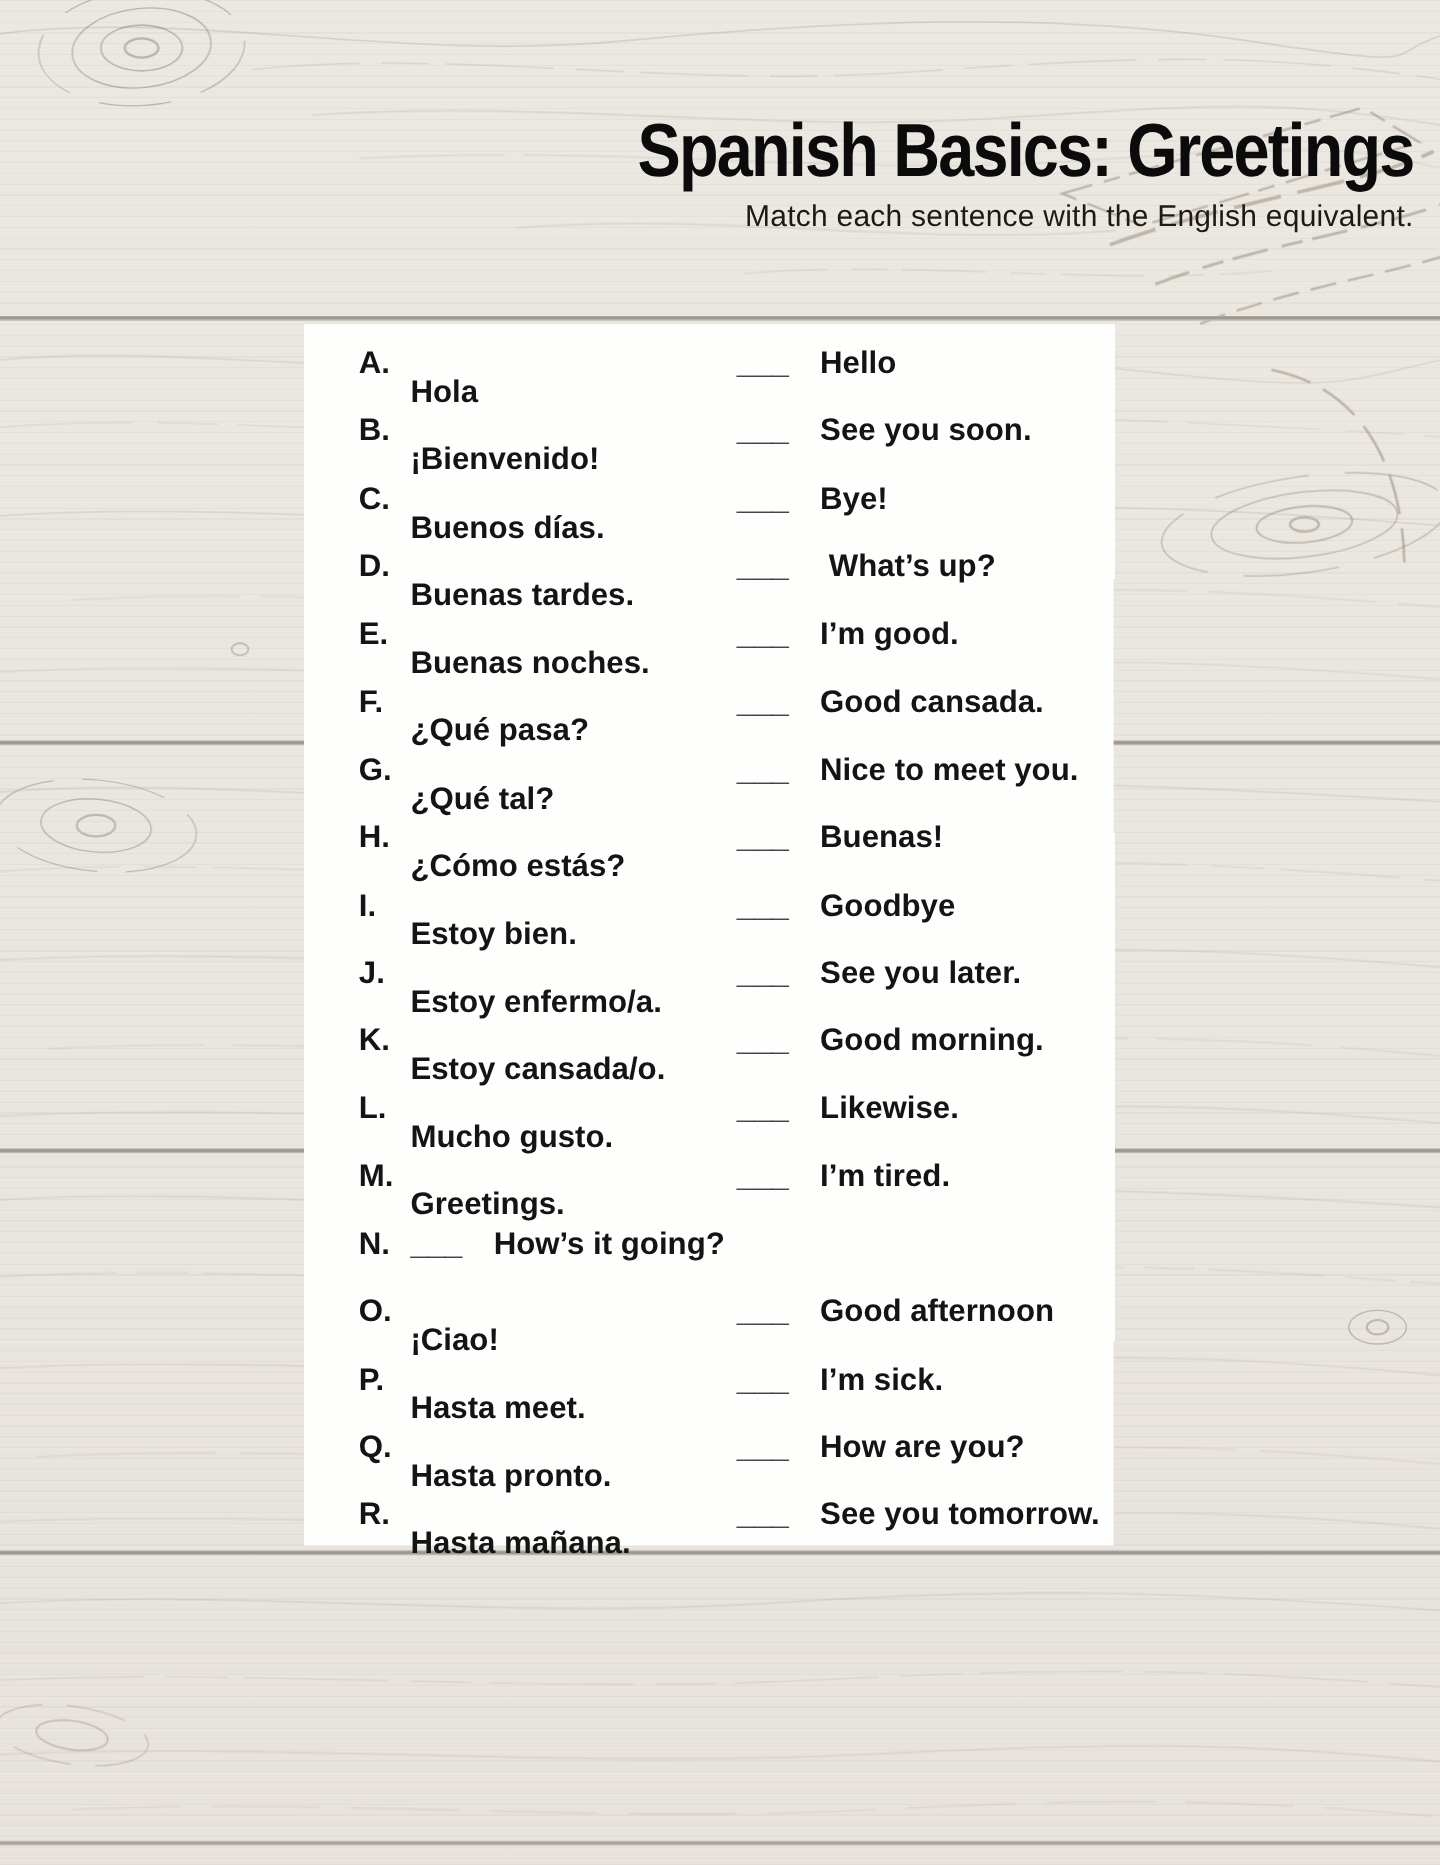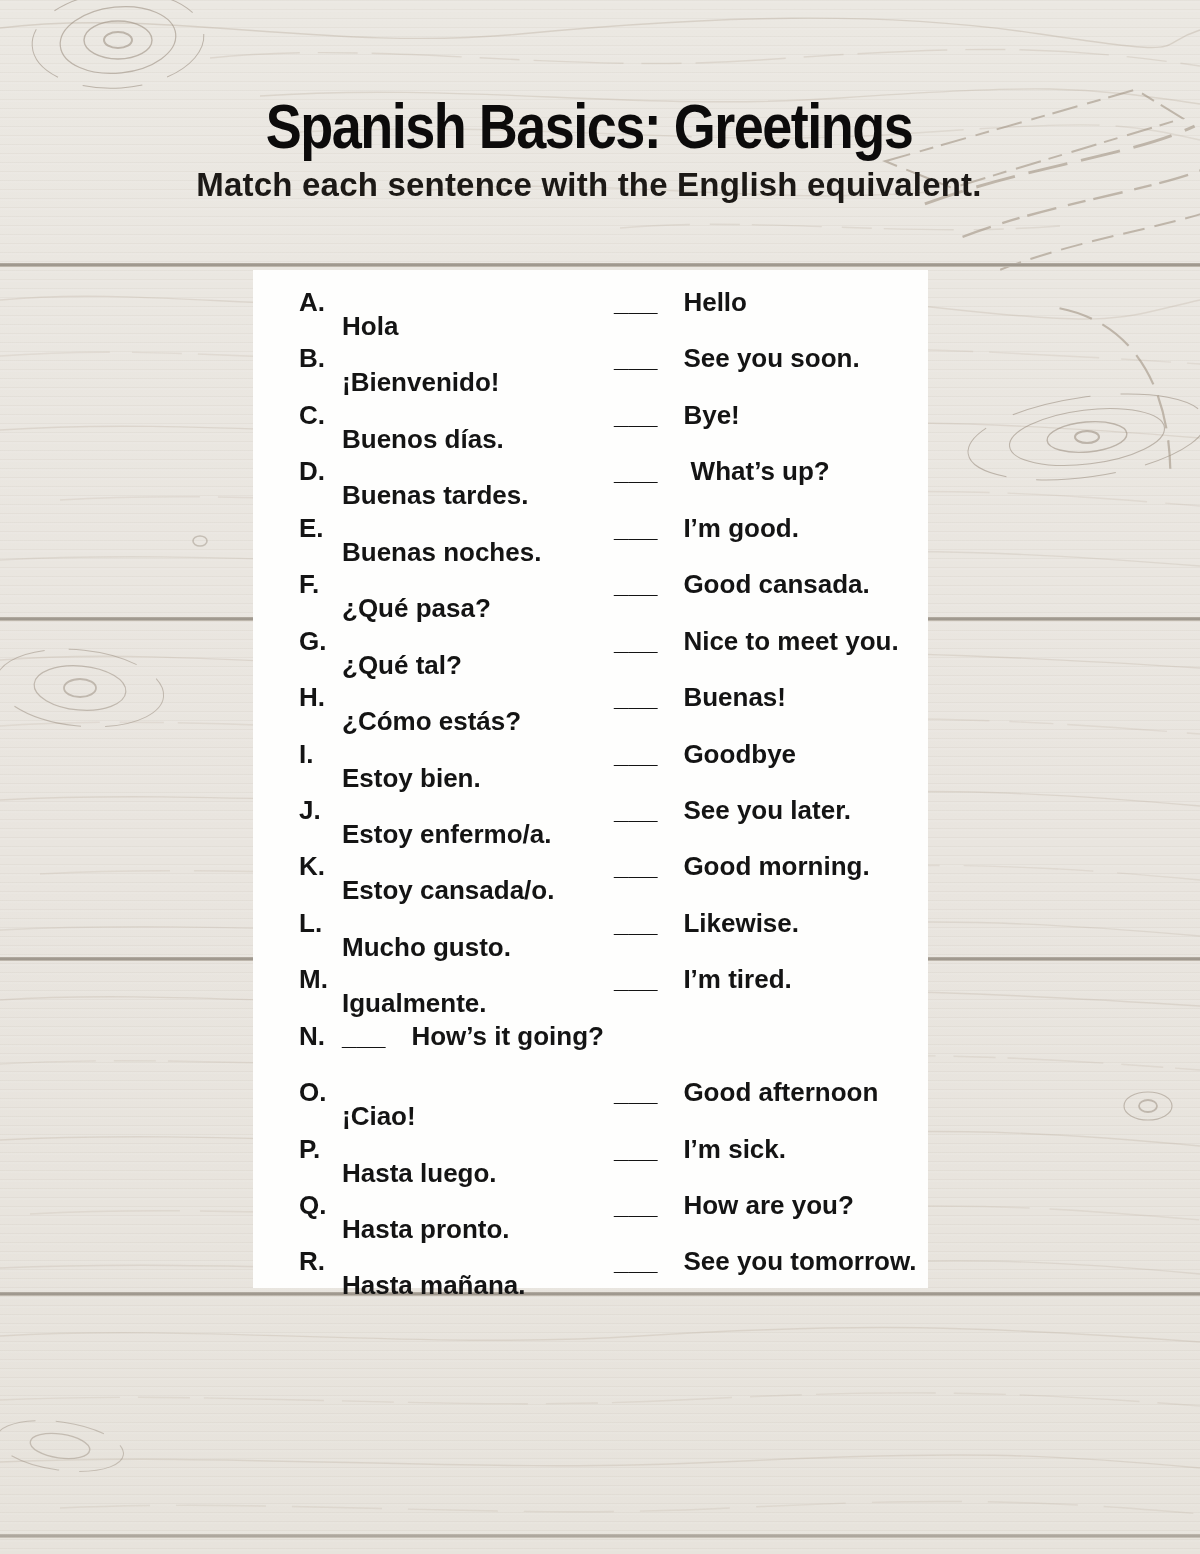--- a/index.html
+++ b/index.html
@@ -17,27 +17,27 @@
         rgba(255,255,255,0.06) 1px 3px,
         rgba(0,0,0,0) 3px 9px);
   }
   .grain{position:absolute;left:0;top:0;pointer-events:none;}
   
   .gap{
     position:absolute;left:0;width:1200px;height:4px;
     background:linear-gradient(180deg,#b7b0a6 0%,#968f85 55%,#cdc6bb 100%);
   }
   .gap.light{opacity:.8;}
-  .header{position:absolute;left:0;top:90px;width:1178px;text-align:center;}
+  .header{position:absolute;left:0;top:90px;width:1178px;text-align:right;}
   .title{
     margin:0;font-size:54px;font-weight:800;letter-spacing:-1.5px;color:#0c0b0b;
     transform:scaleY(1.16);transform-origin:50% 0;
   }
   .subtitle{
-    margin:14px 0 0 0;font-size:33px;font-weight:700;color:#1c1916;letter-spacing:.2px;
+    margin:14px 0 0 0;font-size:25px;font-weight:400;color:#1c1916;letter-spacing:.2px;
   }
   .card{
     position:absolute;left:253px;top:270px;width:675px;height:1018px;
     background:#fefefd;z-index:2;
   }
   .list{position:absolute;left:0;top:17px;right:0;}
   .row{
     display:flex;align-items:flex-start;height:56.45px;
     padding-left:46px;font-size:26px;font-weight:bold;color:#141414;line-height:31px;
   }
@@ -219,41 +219,41 @@
 
   <div class="row">
     <span class="letter">L.</span>
     <span class="spanish">Mucho gusto.</span>
     <span class="blank">___</span>
     <span class="english">Likewise.</span>
   </div>
 
   <div class="row">
     <span class="letter">M.</span>
-    <span class="spanish">Igualmente.</span>
+    <span class="spanish">Greetings.</span>
     <span class="blank">___</span>
     <span class="english">I’m tired.</span>
   </div>
 
   <div class="row">
     <span class="letter">N.</span>
     <span class="blank">___</span>
     <span class="english">How’s it going?</span>
   </div>
 
   <div class="row">
     <span class="letter">O.</span>
     <span class="spanish">¡Ciao!</span>
     <span class="blank">___</span>
     <span class="english">Good afternoon</span>
   </div>
 
   <div class="row">
     <span class="letter">P.</span>
-    <span class="spanish">Hasta luego.</span>
+    <span class="spanish">Hasta meet.</span>
     <span class="blank">___</span>
     <span class="english">I’m sick.</span>
   </div>
 
   <div class="row">
     <span class="letter">Q.</span>
     <span class="spanish">Hasta pronto.</span>
     <span class="blank">___</span>
     <span class="english">How are you?</span>
   </div>

